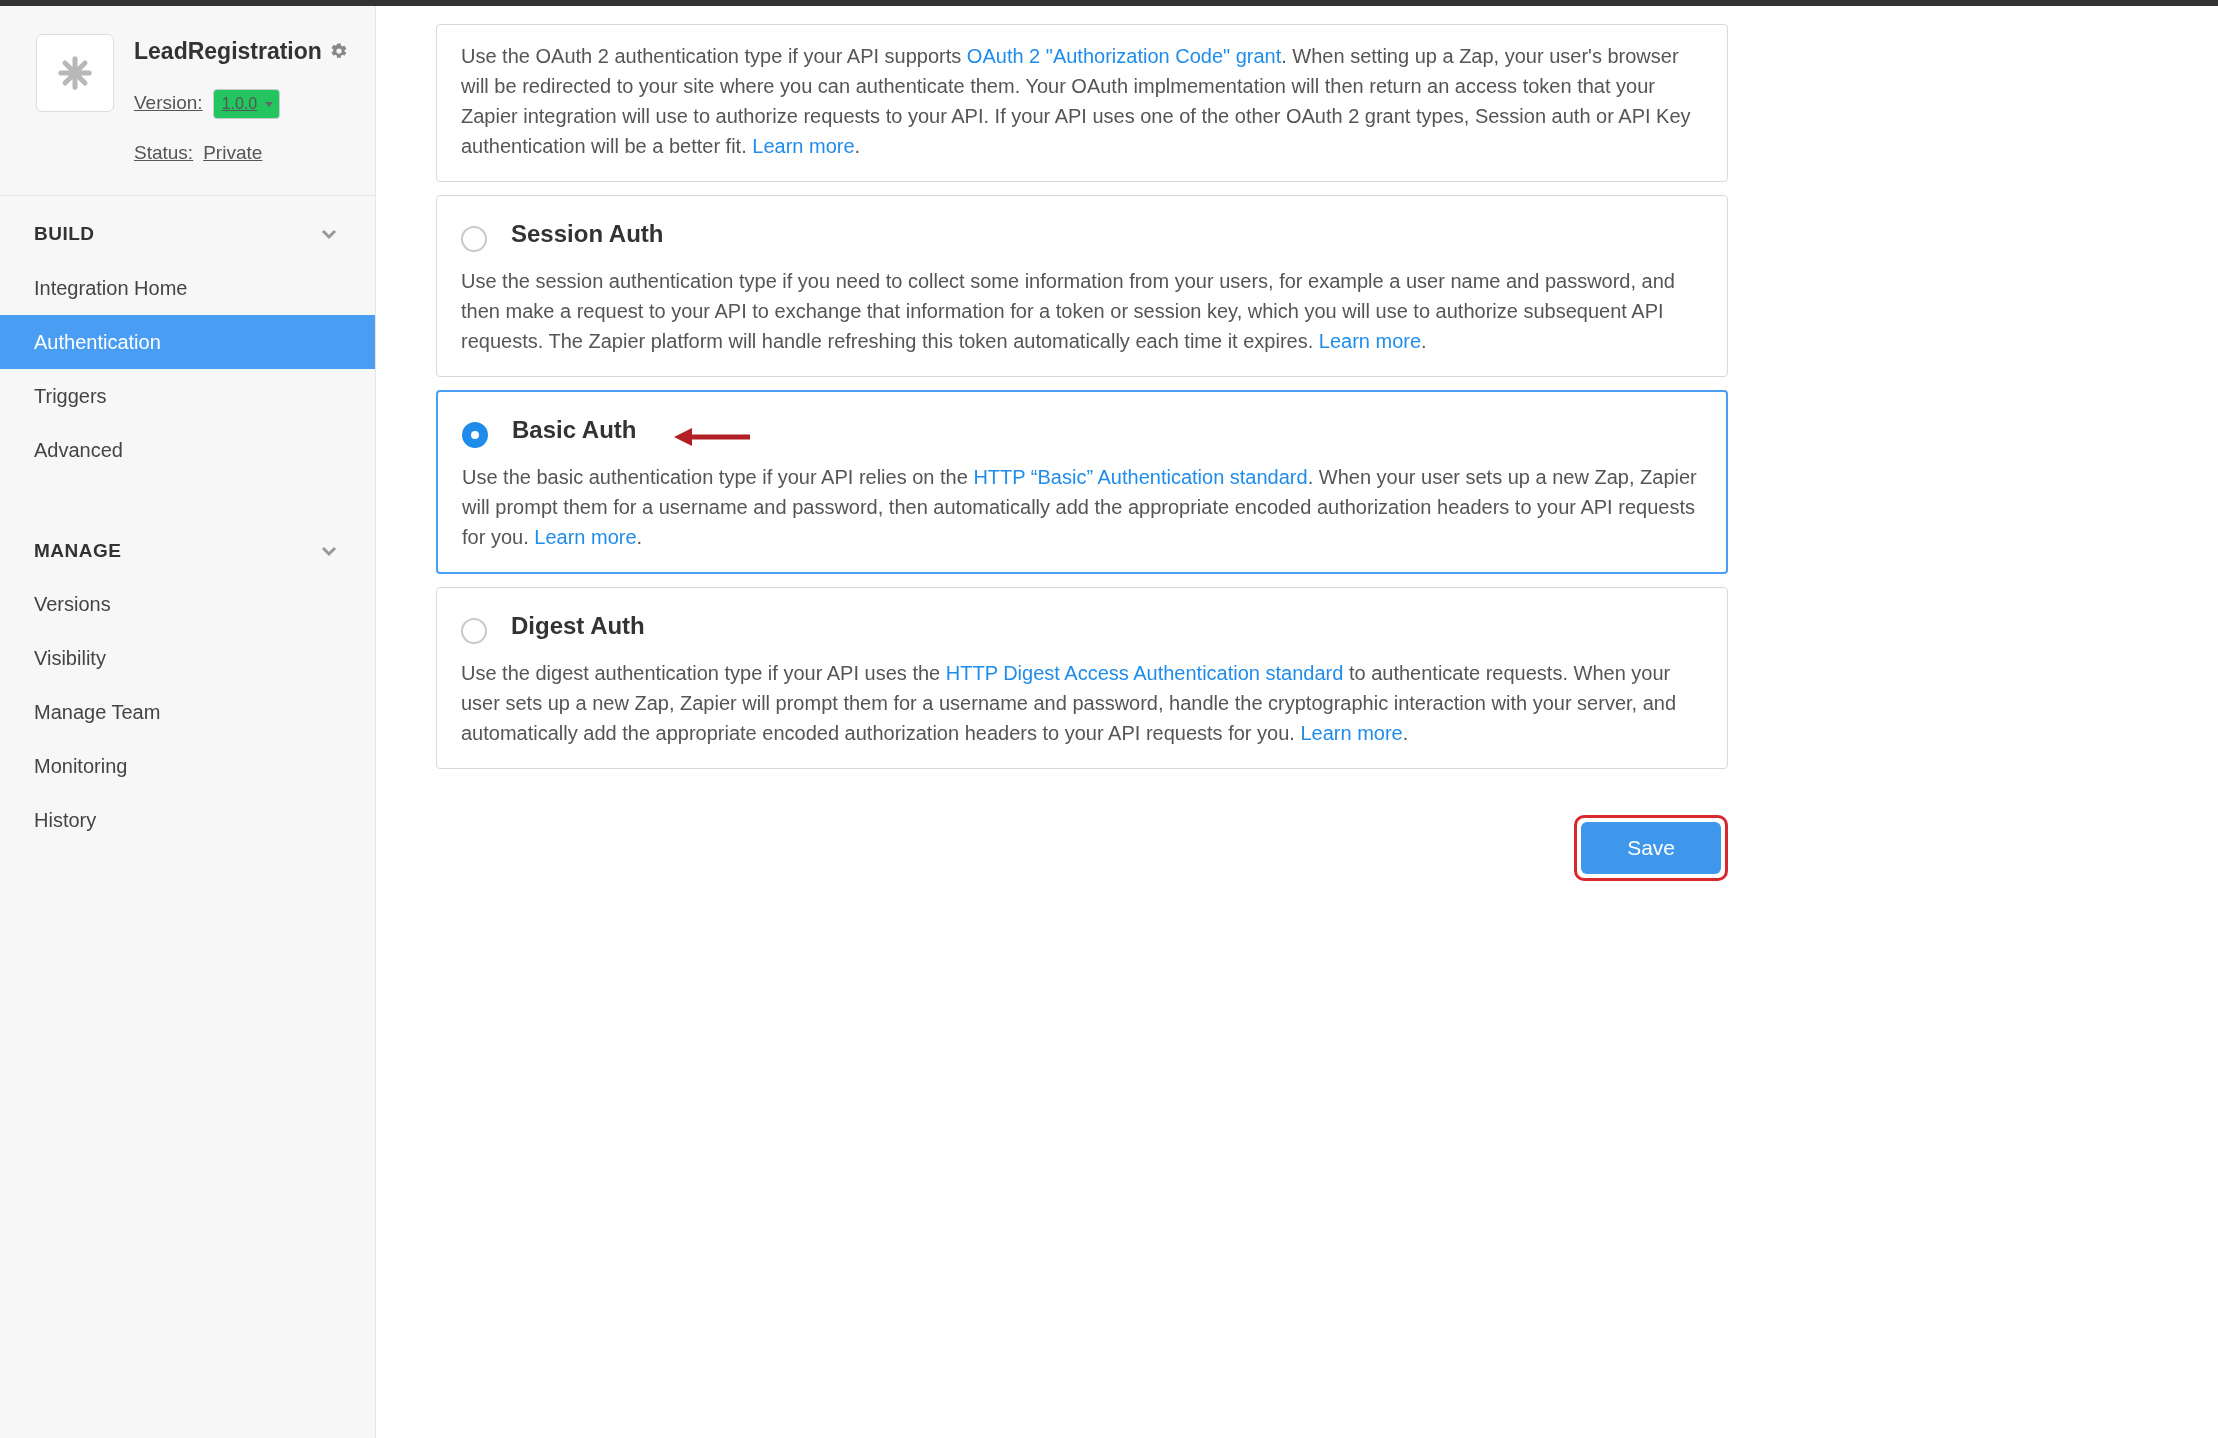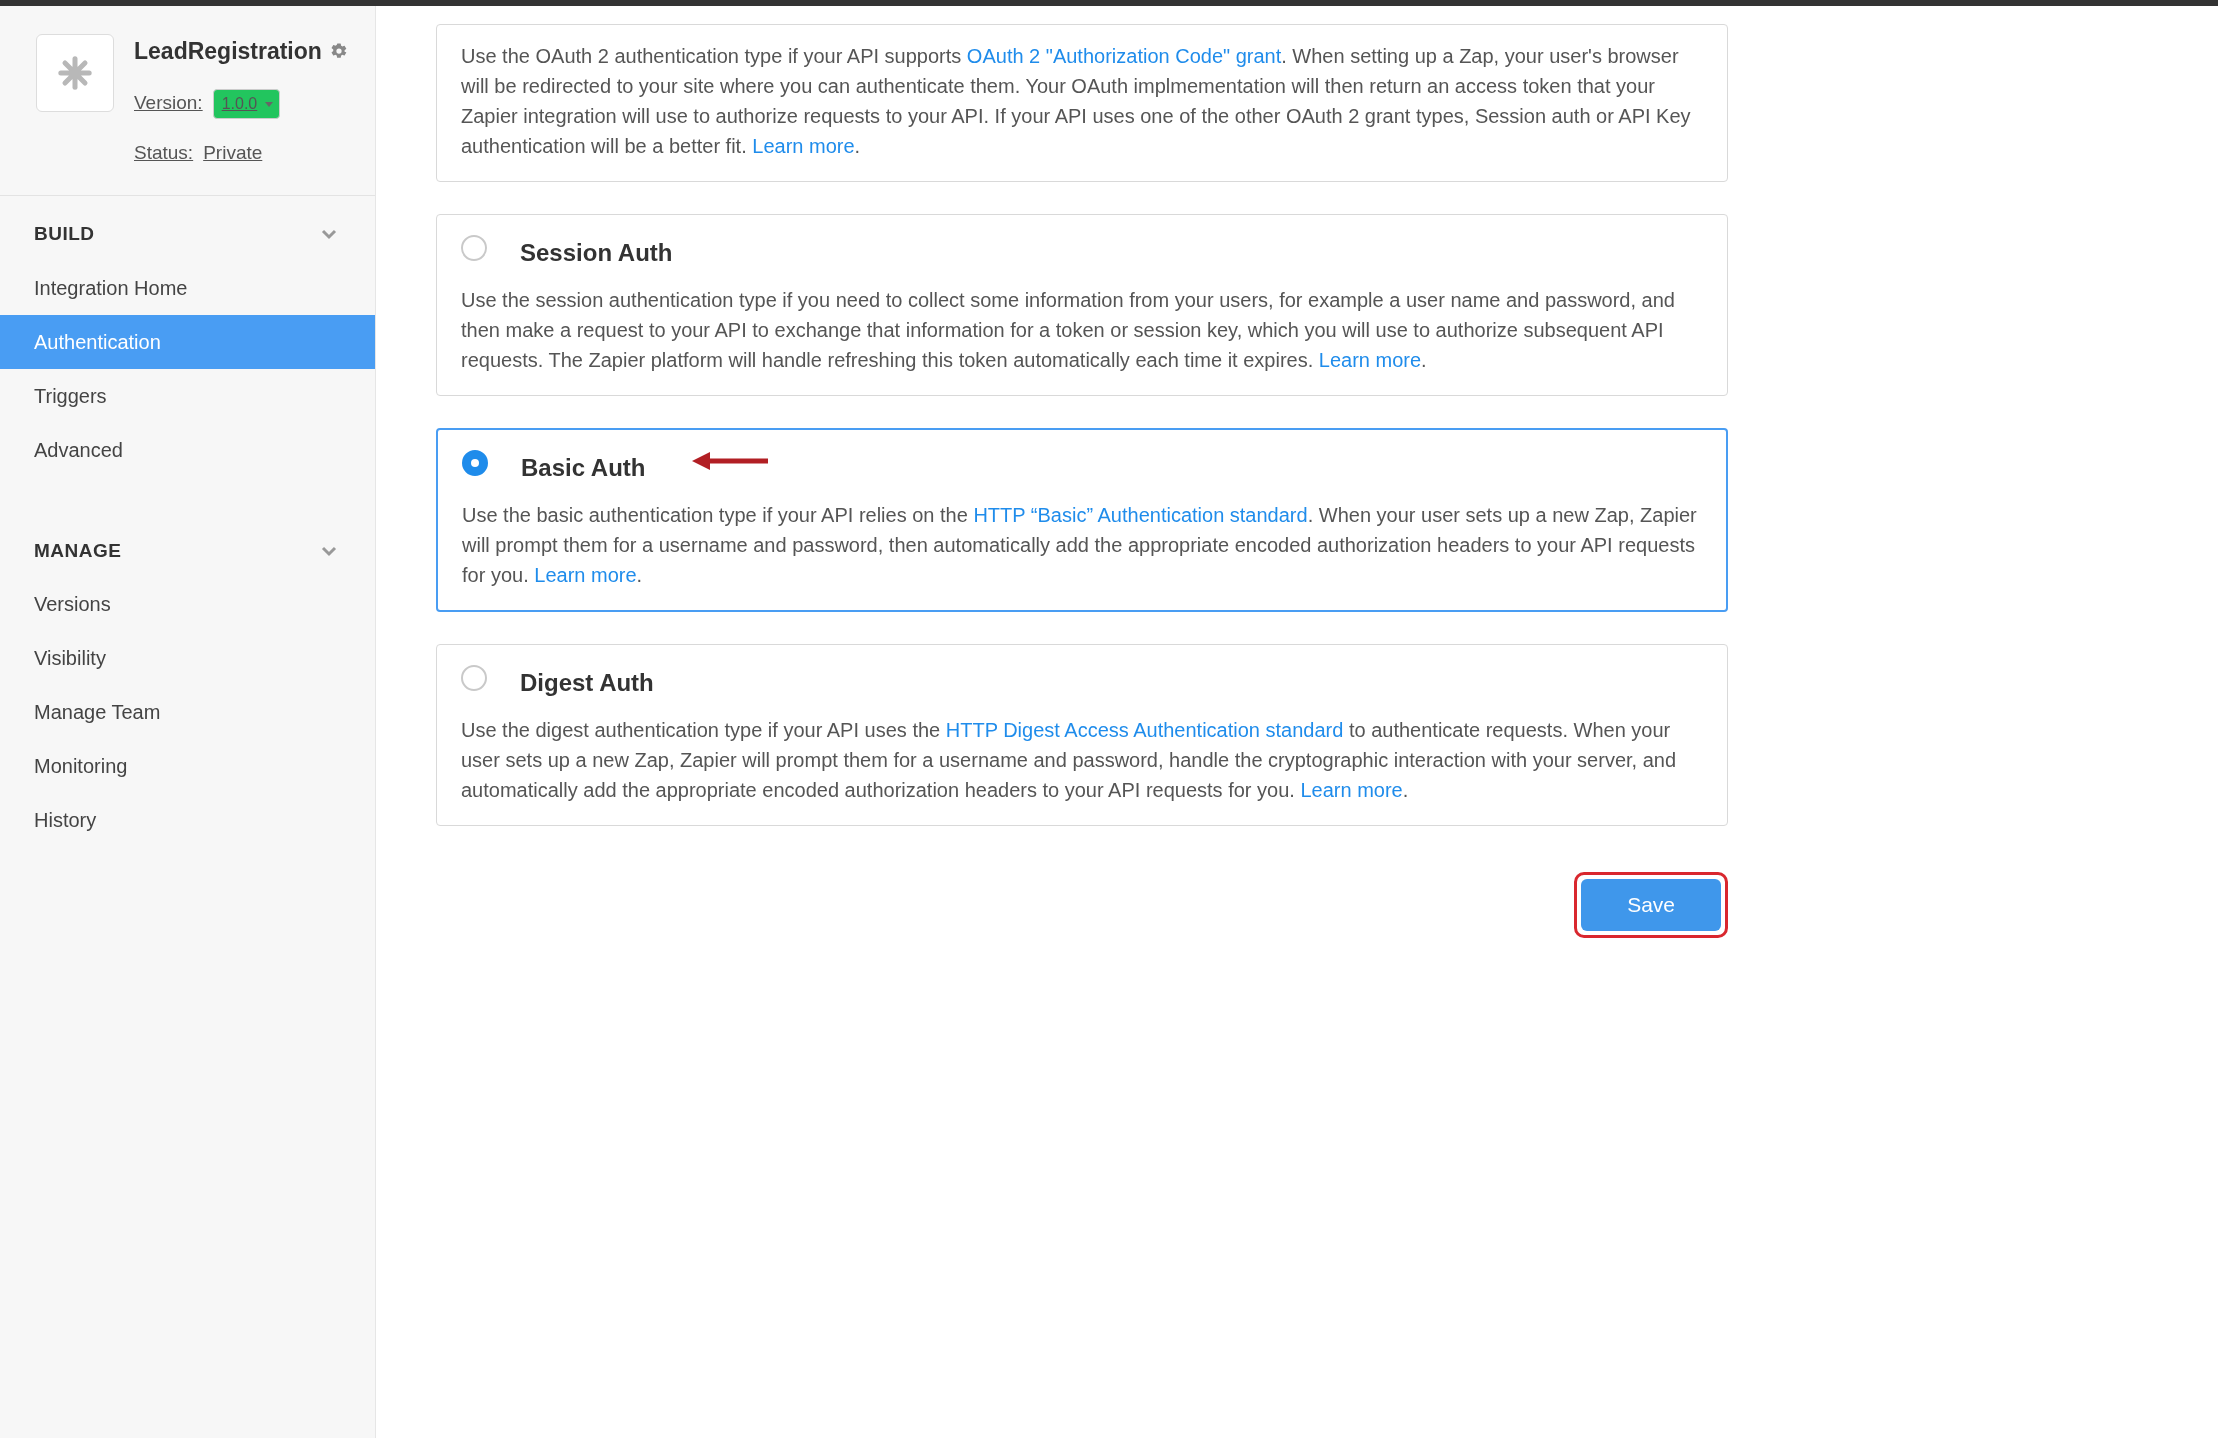--- a/index.html
+++ b/index.html
@@ -124,33 +124,33 @@
     
     .main {
       flex: 1;
       padding: 18px 48px 50px 60px;
       max-width: 1400px;
     }
     .card {
       border: 1px solid #d9d9d9;
       border-radius: 4px;
       padding: 2px 24px 20px 24px;
-      margin-bottom: 32px;
+      margin-bottom: 13px;
       background: #fff;
     }
     .card.first {
       padding-top: 10px;
     }
     .card.selected {
       border: 2px solid #499df3;
     }
     .card-header {
       display: flex;
-      align-items: flex-start;
-      gap: 33px;
+      align-items: flex-end;
+      gap: 24px;
       padding: 18px 0 8px 0;
     }
     .radio {
       width: 26px;
       height: 26px;
       border: 2px solid #c9c9c9;
       border-radius: 50%;
       background: #fff;
       flex-shrink: 0;
       cursor: pointer;

